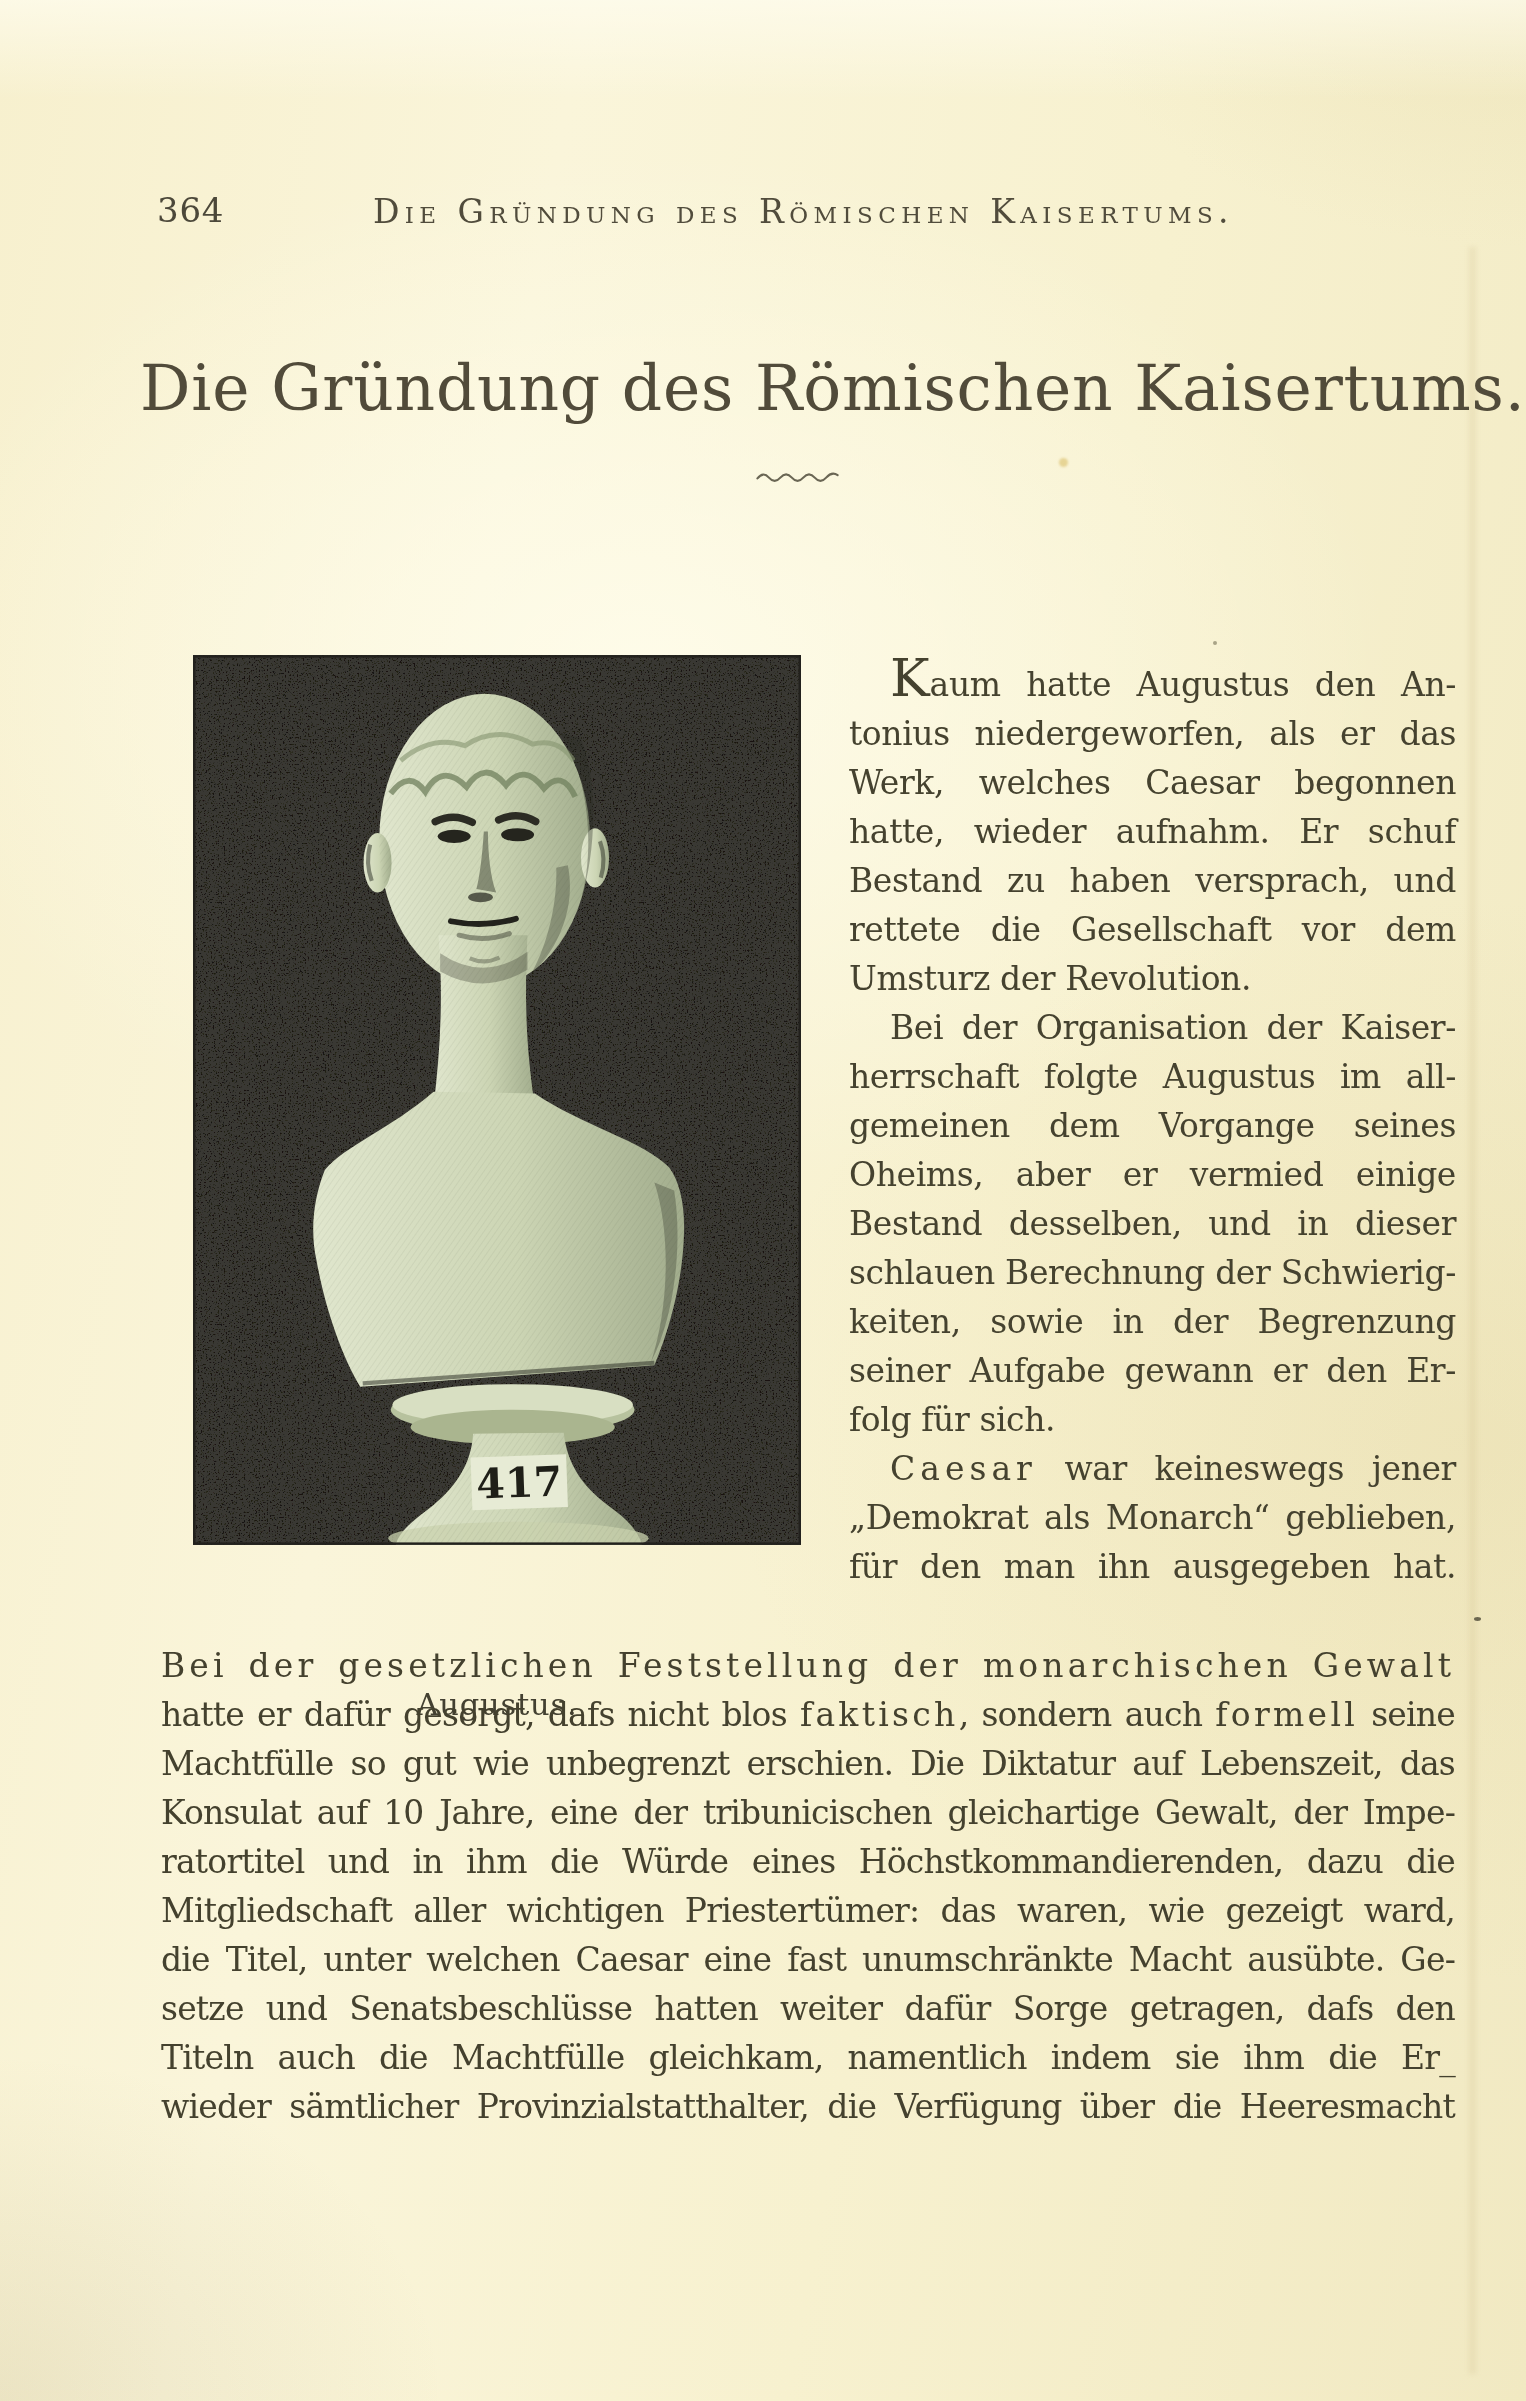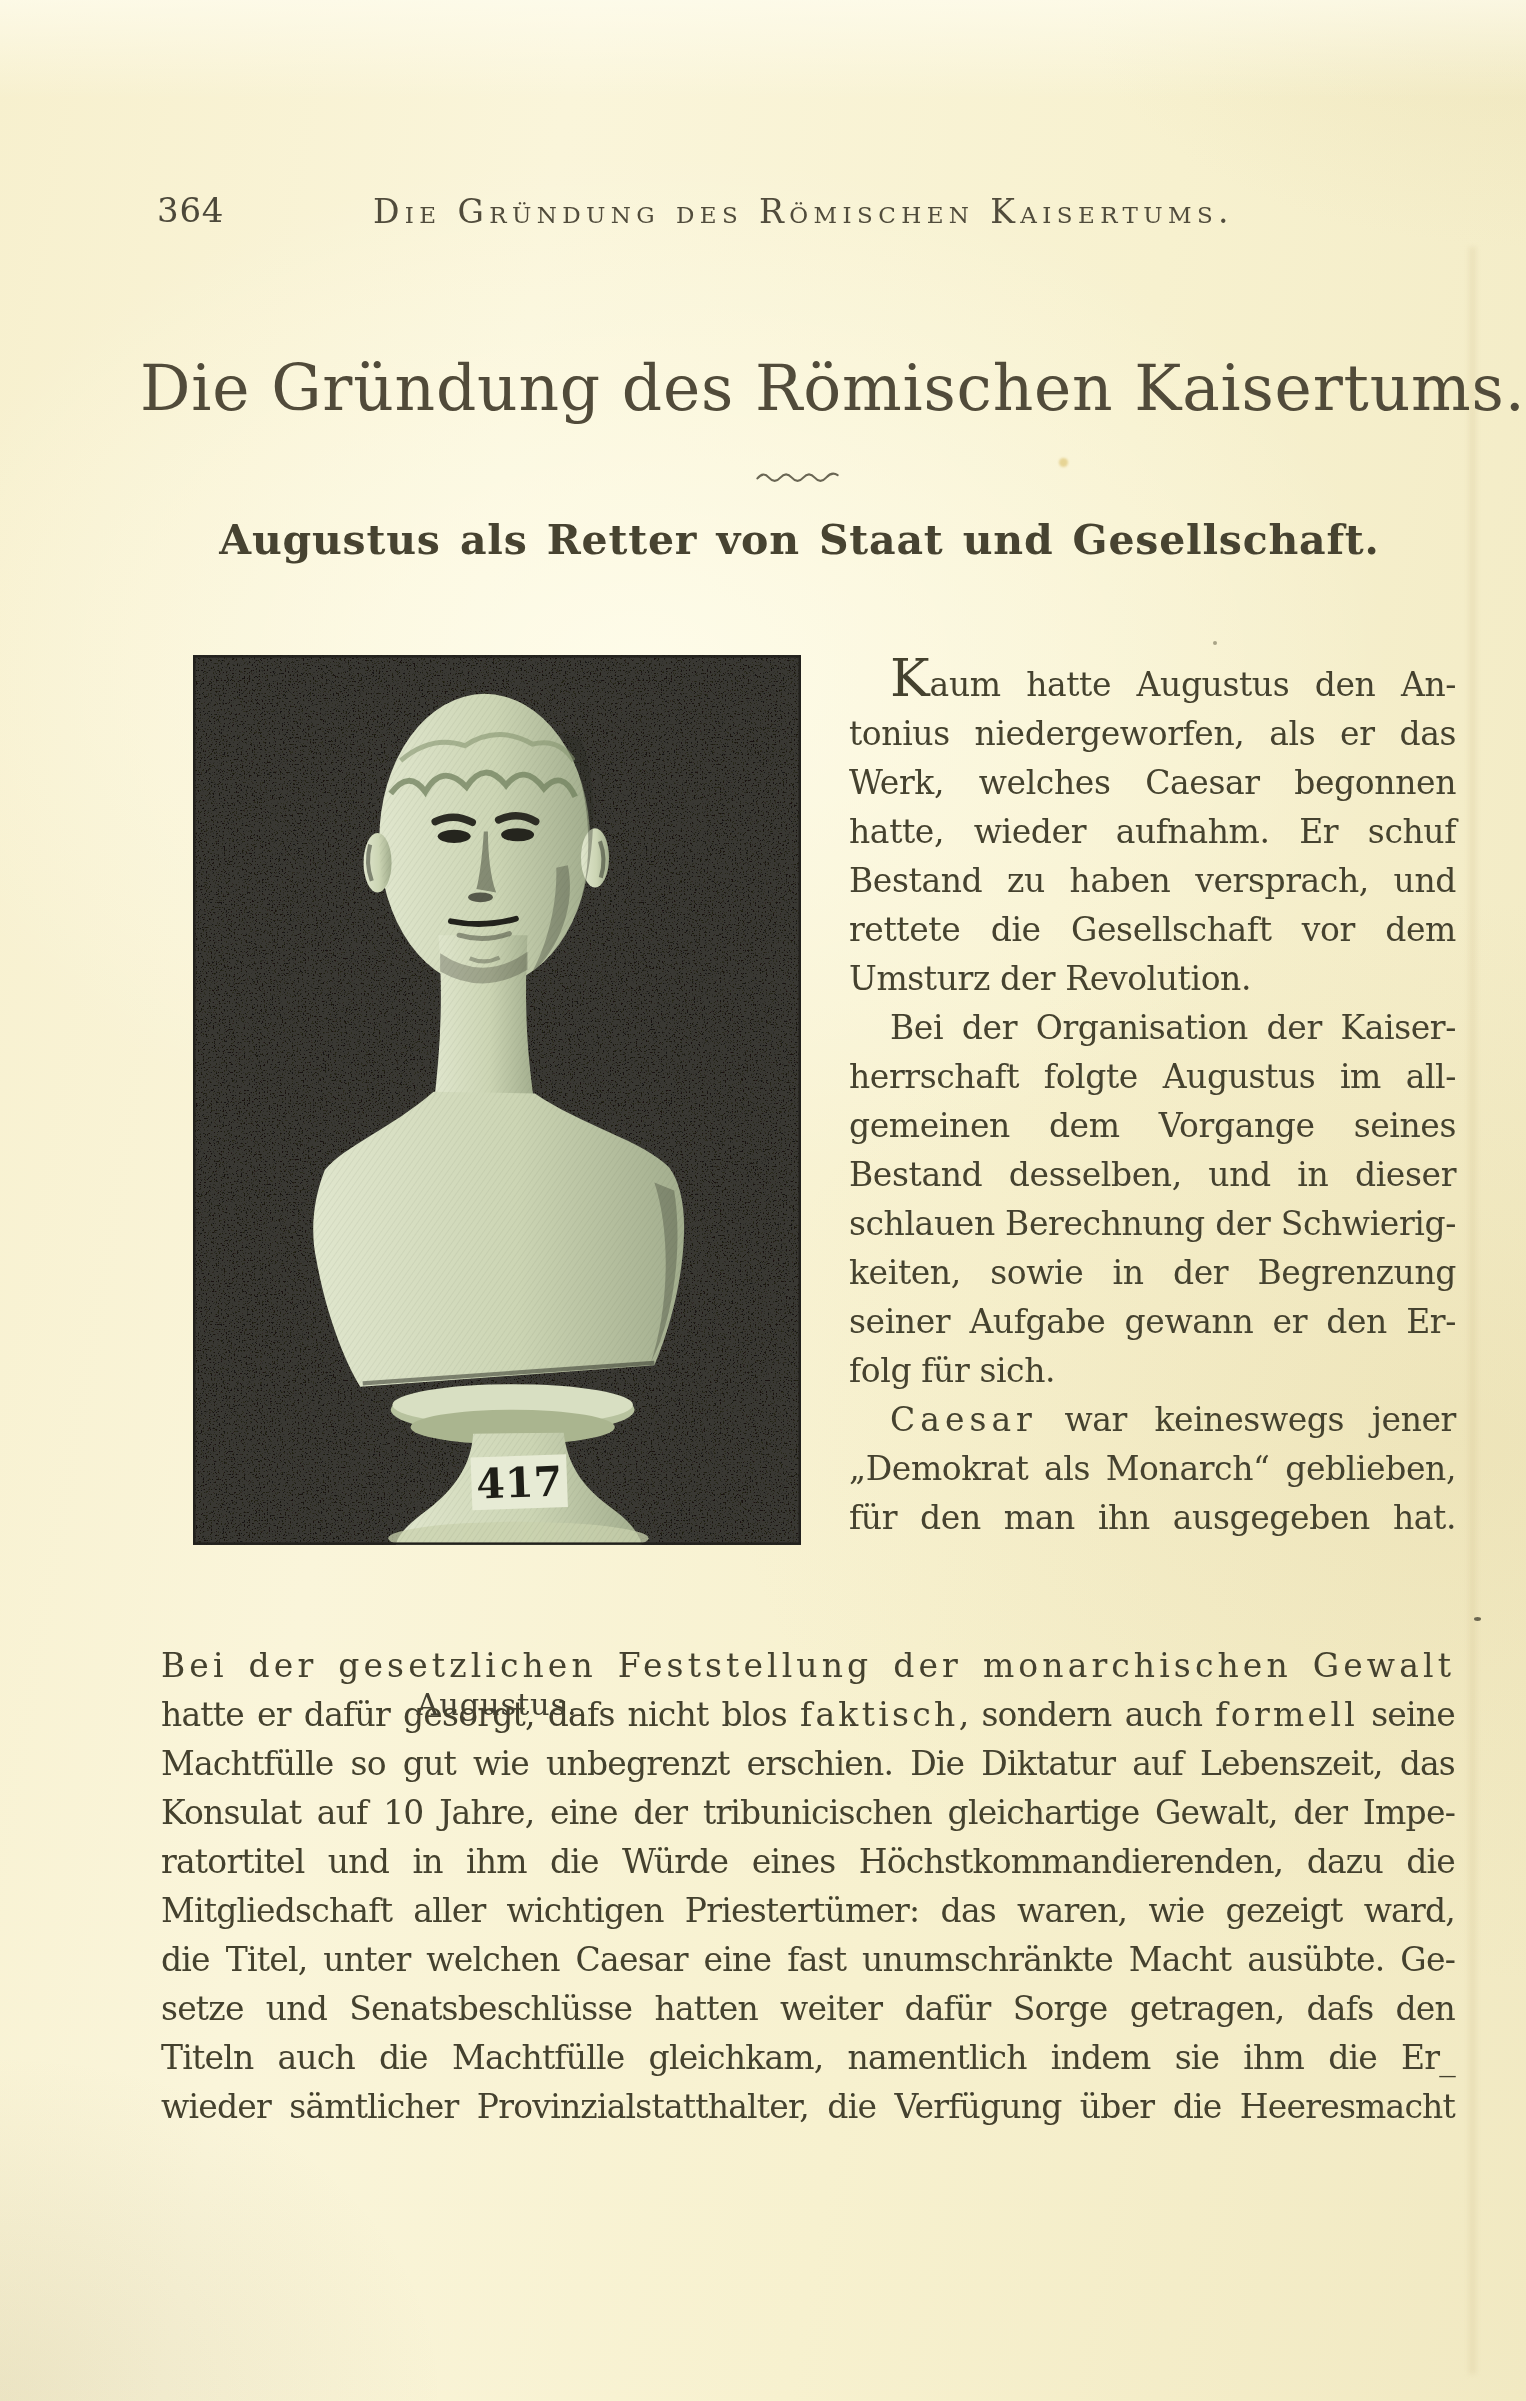--- a/index.html
+++ b/index.html
@@ -68,21 +68,20 @@
   <div id="runhead" class="abs">Die Gründung des Römischen Kaisertums.</div>
 
   <div id="title" class="abs centerband">Die Gründung des Römischen Kaisertums.</div>
 
   <div id="squig" class="abs centerband">
     <svg width="92" height="18" viewBox="0 0 112 22">
       <path d="M4,14 q7,-9 14,-1 q7,8 14,0 q7,-8 14,0 q7,8 14,0 q7,-8 14,0 q7,8 14,0 q7,-8 14,-3" fill="none" stroke="#6a6654" stroke-width="2.6" stroke-linecap="round"></path>
     </svg>
   </div>
 
-  <div id="subtitle" class="abs centerband">Augustus als Retter von Staat und Gesellschaft.</div>
 
   <div id="photo" class="abs">
     <svg width="608" height="890" viewBox="0 0 738 1080">
       <defs>
         <filter id="speckle" x="0%" y="0%" width="100%" height="100%">
           <feTurbulence type="fractalNoise" baseFrequency="0.5" numOctaves="2" seed="11" result="n"></feTurbulence>
           <feColorMatrix in="n" type="luminanceToAlpha" result="la"></feColorMatrix>
           <feComponentTransfer in="la" result="m">
               <feFuncA type="linear" slope="9" intercept="-5"></feFuncA>
             </feComponentTransfer>
@@ -162,20 +161,21 @@
     <div class="ln ind"><span class="dropcap">K</span><span>aum hatte Augustus den An-</span></div>
     <div class="ln">tonius niedergeworfen, als er das</div>
     <div class="ln">Werk, welches Caesar begonnen</div>
     <div class="ln">hatte, wieder aufnahm. Er schuf</div>
     <div class="ln">Bestand zu haben versprach, und</div>
     <div class="ln">rettete die Gesellschaft vor dem</div>
     <div class="ln noj">Umsturz der Revolution.</div>
     <div class="ln ind">Bei der Organisation der Kaiser-</div>
     <div class="ln">herrschaft folgte Augustus im all-</div>
     <div class="ln">gemeinen dem Vorgange seines</div>
+    <div class="ln">Oheims, aber er vermied einige</div>
     <div class="ln">Bestand desselben, und in dieser</div>
     <div class="ln">schlauen Berechnung der Schwierig-</div>
     <div class="ln">keiten, sowie in der Begrenzung</div>
     <div class="ln">seiner Aufgabe gewann er den Er-</div>
     <div class="ln noj">folg für sich.</div>
     <div class="ln ind"><span class="sperr">Caesar</span><span> war keineswegs jener</span></div>
     <div class="ln">„Demokrat als Monarch“ geblieben,</div>
     <div class="ln">für den man ihn ausgegeben hat.</div>
   </div>
 

